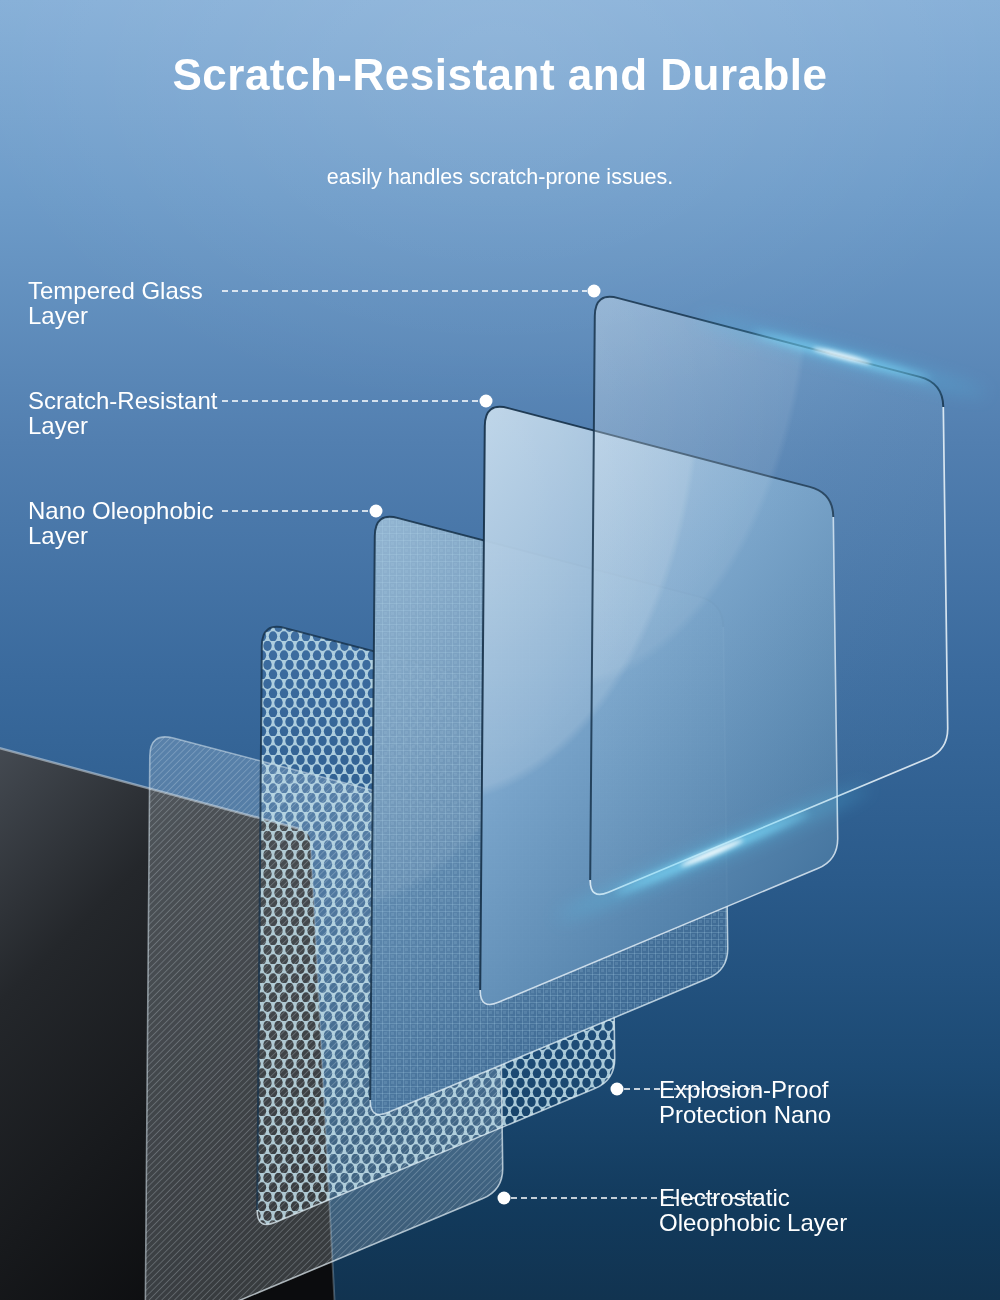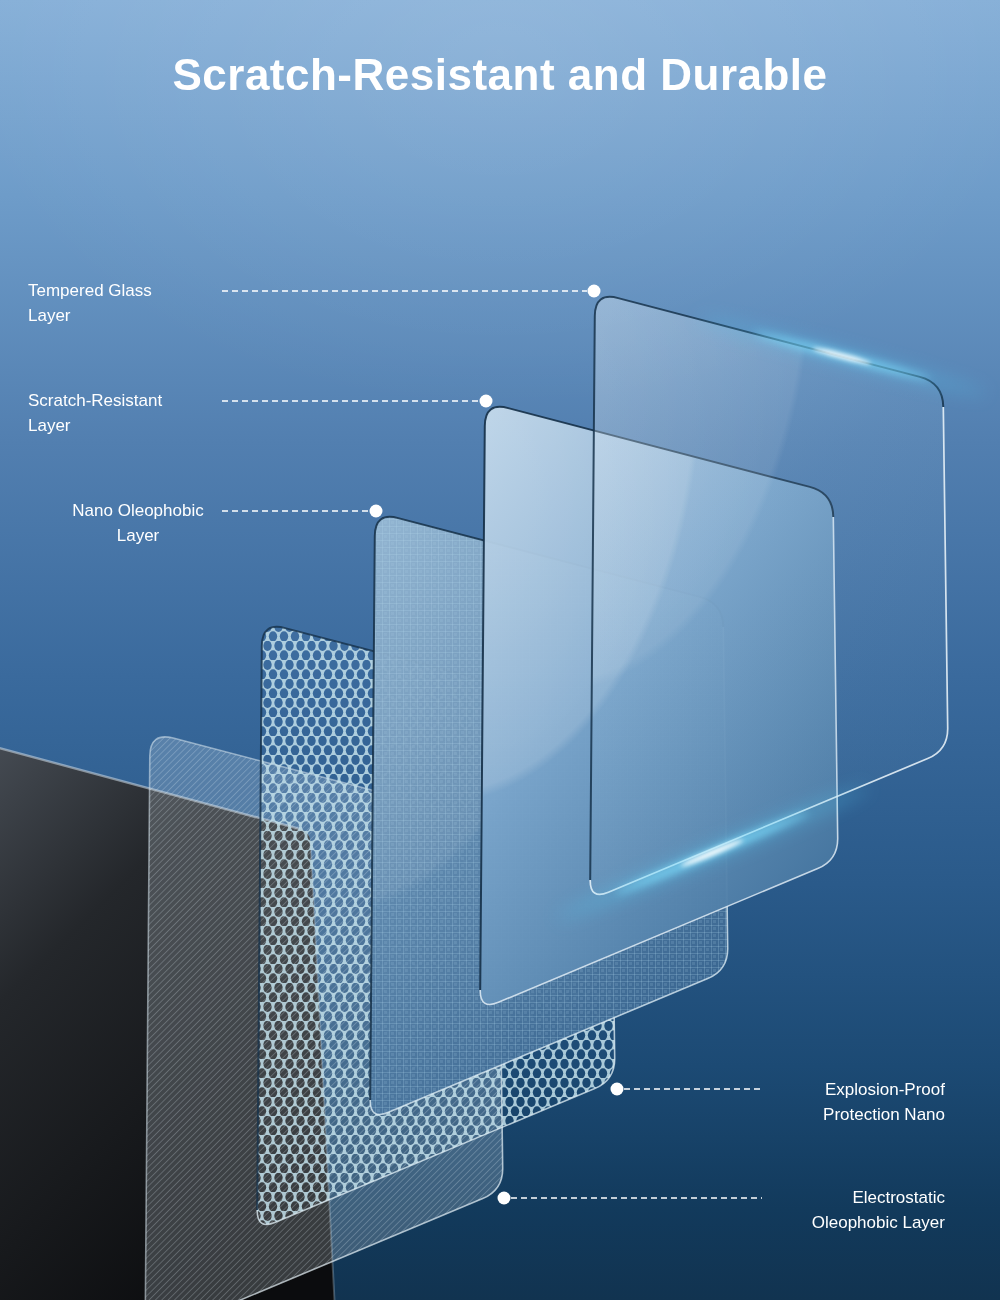--- a/index.html
+++ b/index.html
@@ -7,26 +7,26 @@
     width:1000px;height:1300px;position:relative;overflow:hidden;
     font-family:"Liberation Sans", sans-serif;
     background:
       radial-gradient(900px 600px at 50% 4%, rgba(255,255,255,0.10), rgba(255,255,255,0) 60%),
       linear-gradient(180deg,#87b0d8 0%,#6e9cc9 15%,#527fb0 34%,#3a6a9d 52%,#2a5a8a 68%,#1c4a74 82%,#123a5c 93%,#113350 100%);
   }
   .scene{position:absolute;left:0;top:0;width:1000px;height:1300px;}
   .hdr{position:absolute;left:0;top:0;width:1000px;text-align:center;color:#ffffff;z-index:5;}
   .title{position:absolute;top:50px;width:100%;font-size:44px;font-weight:bold;letter-spacing:0.5px;text-align:center;}
   .subtitle{position:absolute;top:137px;width:100%;font-size:21.5px;line-height:27px;font-weight:400;}
-  .callout-label{position:absolute;z-index:6;color:#ffffff;font-size:17px;line-height:25px;}
+  .callout-label{position:absolute;z-index:6;color:#ffffff;font-size:24px;line-height:25px;}
   .cl-left{left:28px;text-align:left;width:220px;}
-  .cl-right{right:55px;text-align:right;width:300px;}
+  .cl-right{right:41px;text-align:left;width:300px;}
   #lbl-tempered{top:278px;}
   #lbl-scratch{top:388px;}
-  #lbl-nano{top:498px;text-align:center;}
+  #lbl-nano{top:498px;}
   #lbl-explosion{top:1077px;}
   #lbl-electro{top:1185px;}
 </style>
 </head>
 <body>
 
 <svg class="scene" viewBox="0 0 1000 1300" aria-hidden="true">
   <defs>
 
     <path id="paneShape" d="M 23.2 6.1 L 324.8 84.9 Q 348 91 348.3 115 L 352.7 436 Q 353 458 332.7 466.5 L 13.4 600.3 Q -5 608 -4.8 588 L -0.2 24 Q 0 0 23.2 6.1 Z"></path>
@@ -159,20 +159,21 @@
     <circle cx="376" cy="511" r="6.5"></circle>
     <circle cx="617" cy="1089" r="6.5"></circle>
     <circle cx="504" cy="1198" r="6.5"></circle>
   </g>
 </svg>
 
 <div class="hdr">
   <div class="title">Scratch-Resistant and Durable</div>
   <div class="subtitle">
     <br>
+    <span>easily handles scratch-prone issues.</span>
   </div>
 </div>
 
 <div id="lbl-tempered" class="callout-label cl-left">
   <span>Tempered Glass</span><br>
   <span>Layer</span>
 </div>
 <div id="lbl-scratch" class="callout-label cl-left">
   <span>Scratch-Resistant</span><br>
   <span>Layer</span>

